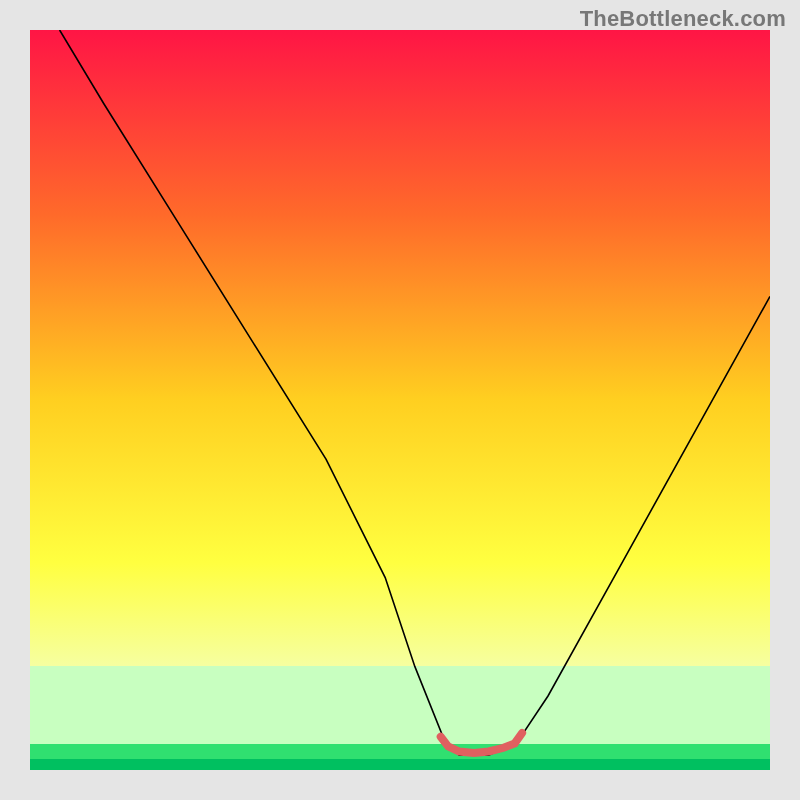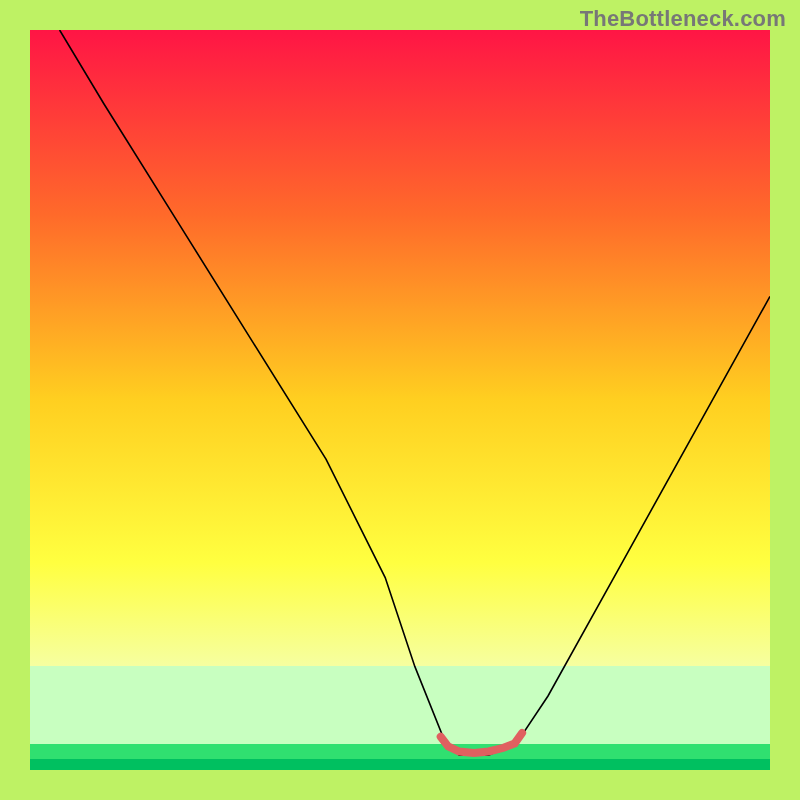--- a/index.html
+++ b/index.html
@@ -8,21 +8,21 @@
     width: 800px;
     height: 800px;
     background: #000;
     overflow: hidden;
     font-family: Arial, Helvetica, sans-serif;
   }
   .frame {
     position: relative;
     width: 800px;
     height: 800px;
-    background: #bef264;
+    background: #e5e5e5;
   }
   .watermark {
     position: absolute;
     top: 6px;
     right: 14px;
     color: #777;
     font-size: 22px;
     font-weight: 600;
     letter-spacing: 0.2px;
     z-index: 10;

